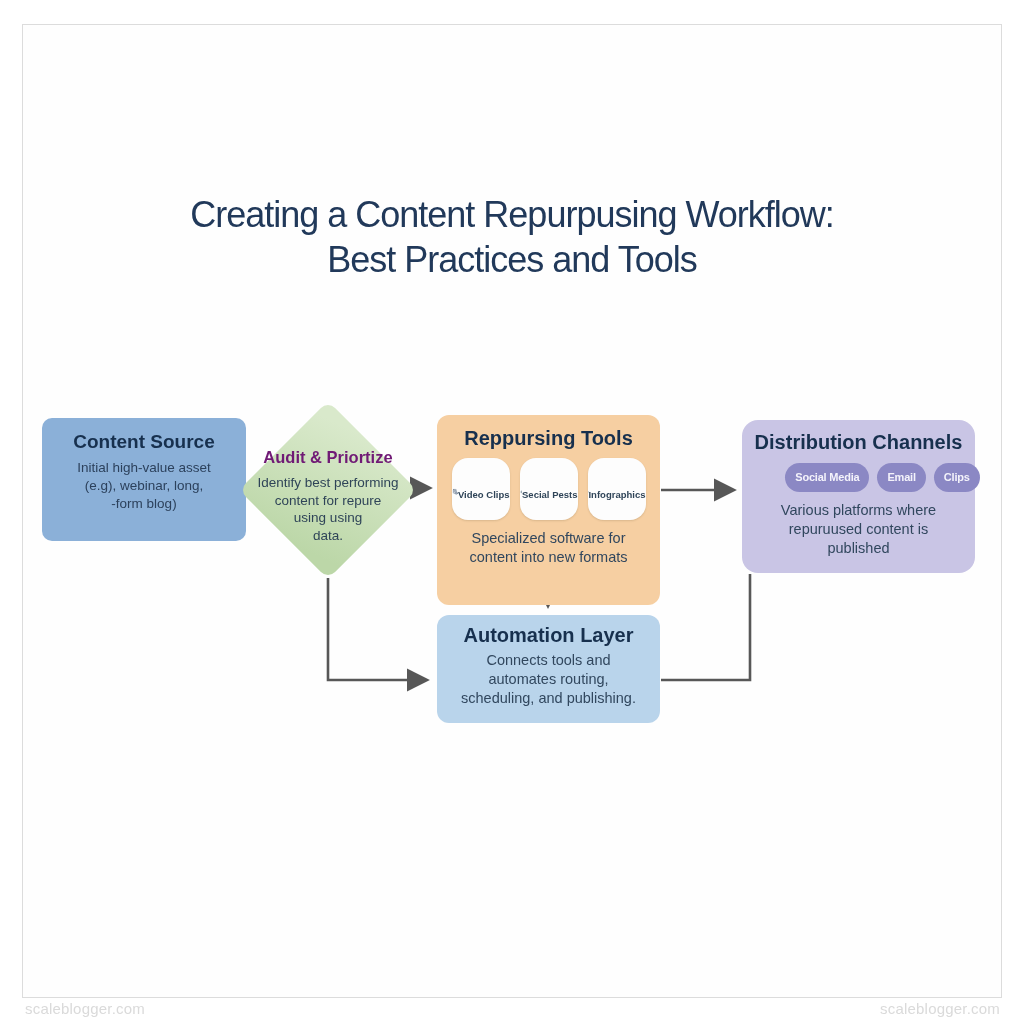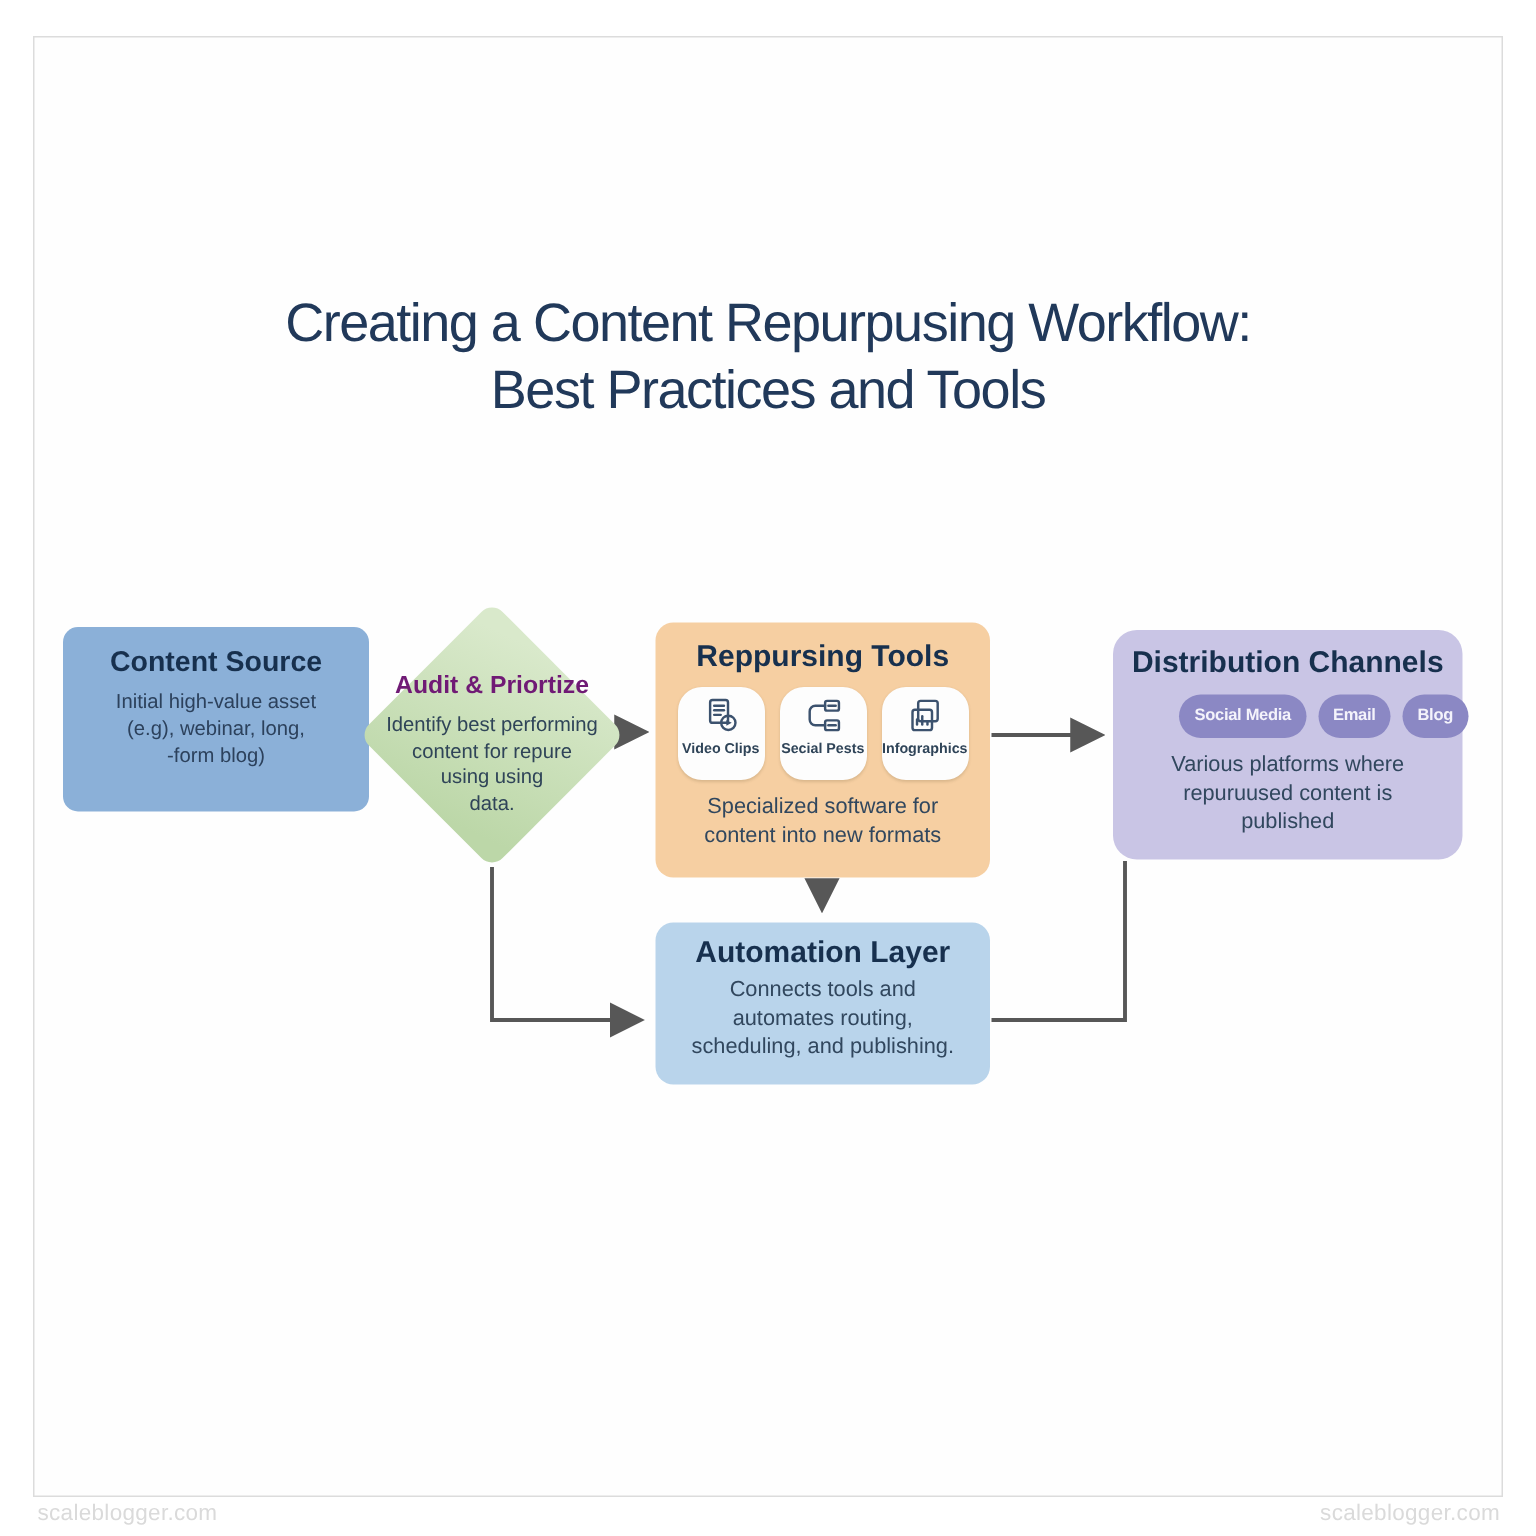--- a/index.html
+++ b/index.html
@@ -37,29 +37,29 @@
     border-radius:10px; transform:rotate(45deg);
   }
   .diamond-text {
     left:238px; top:448px; width:180px; background:transparent;
   }
   .diamond-text .node-title { font-size:16.5px; color:#701a75; }
   .diamond-text .node-body { font-size:13.5px; line-height:1.3; margin-top:7px; color:#2f4458; }
 
   
   .tools-box {
-    left:437px; top:415px; width:223px; height:170px;
+    left:437px; top:415px; width:223px; height:190px;
     background:#f6cfa2; border-radius:12px; padding-top:12px;
   }
   .tools-box .node-title { font-size:20px; }
   .cards-row { display:flex; justify-content:center; gap:10px; margin-top:8px; }
   .tool-card {
     width:58px; height:62px; background:#fdfdfd; border-radius:16px;
     box-shadow:0 1px 2px rgba(90,70,40,.18);
-    display:flex; flex-direction:column; align-items:center; padding-top:6px;
+    display:flex; align-items:center; padding-top:6px;
   }
   .tool-card svg { width:26px; height:26px; }
   .card-label { font-size:9.5px; font-weight:700; color:#2f4458; margin-top:4px; white-space:nowrap; }
   .tools-box .node-body { font-size:14.5px; line-height:1.3; margin-top:9px;text-align:center; }
 
   
   .distribution-box {
     left:742px; top:420px; width:233px; height:153px;
     background:#c9c5e5; border-radius:16px; padding-top:11px;
   }
@@ -168,21 +168,21 @@
     </div>
     <div class="node-body">Specialized software for
 content into new formats</div>
   </div>
 
   <div class="node distribution-box">
     <div class="node-title">Distribution Channels</div>
     <div class="pills-row">
       <span class="pill">Social Media</span>
       <span class="pill">Email</span>
-      <span class="pill">Blog</span>
+      <span class="pill">Clips</span>
     </div>
     <div class="node-body">Various platforms where
 repuruused content is
 published</div>
   </div>
 
   <div class="node automation-box">
     <div class="node-title">Automation Layer</div>
     <div class="node-body">Connects tools and
 automates routing,

